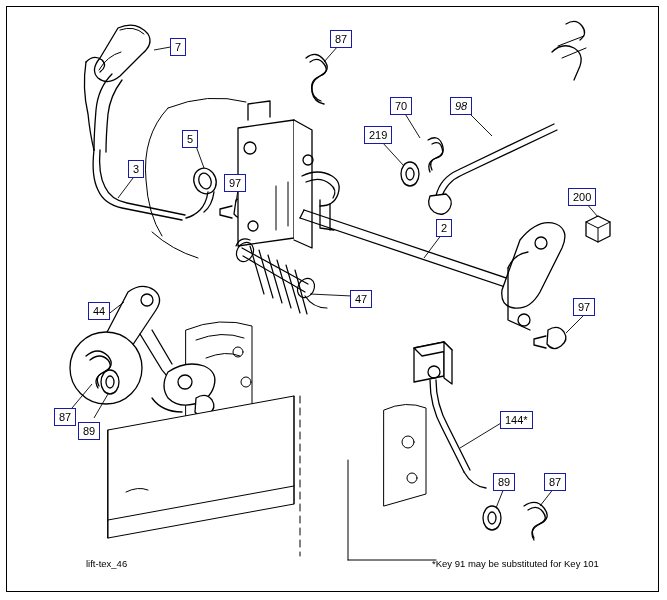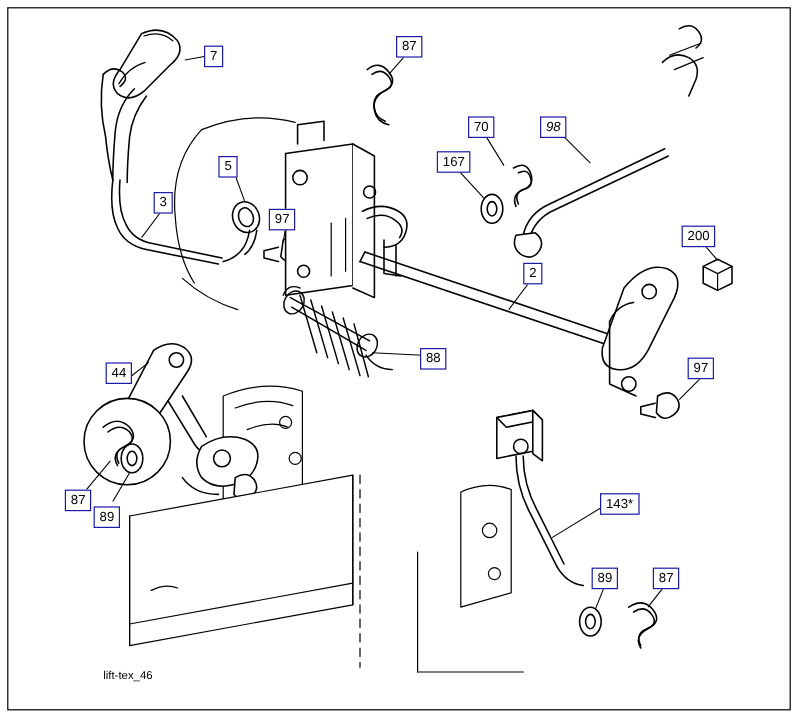--- a/index.html
+++ b/index.html
@@ -172,28 +172,29 @@
       <path d="M504 488 l-8 20"></path>
       <path d="M554 488 l-14 18"></path>
     </g>
   </svg>
 
   <div class="calloutbox" style="left:170px;top:38px;">7</div>
   <div class="calloutbox" style="left:330px;top:30px;">87</div>
   <div class="calloutbox" style="left:390px;top:97px;">70</div>
   <div class="calloutbox" style="left:450px;top:97px;font-style:italic;">98</div>
   <div class="calloutbox" style="left:182px;top:130px;">5</div>
-  <div class="calloutbox" style="left:364px;top:126px;">167</div>
+  <div class="calloutbox" style="left:364px;top:126px;">219</div>
   <div class="calloutbox" style="left:128px;top:160px;">3</div>
   <div class="calloutbox" style="left:224px;top:174px;">97</div>
   <div class="calloutbox" style="left:568px;top:188px;">200</div>
   <div class="calloutbox" style="left:436px;top:219px;">2</div>
   <div class="calloutbox" style="left:573px;top:298px;">97</div>
-  <div class="calloutbox" style="left:350px;top:290px;">88</div>
+  <div class="calloutbox" style="left:350px;top:290px;">47</div>
   <div class="calloutbox" style="left:88px;top:302px;">44</div>
   <div class="calloutbox" style="left:54px;top:408px;">87</div>
   <div class="calloutbox" style="left:78px;top:422px;">89</div>
-  <div class="calloutbox" style="left:500px;top:411px;">143*</div>
+  <div class="calloutbox" style="left:500px;top:411px;">144*</div>
   <div class="calloutbox" style="left:493px;top:473px;">89</div>
   <div class="calloutbox" style="left:544px;top:473px;">87</div>
 
   <div class="cap" style="left:86px;top:558px;">lift-tex_46</div>
+  <div class="footnote" style="left:432px;top:558px;">*Key 91 may be substituted for Key 101</div>
 </div>
 
 </body></html>

